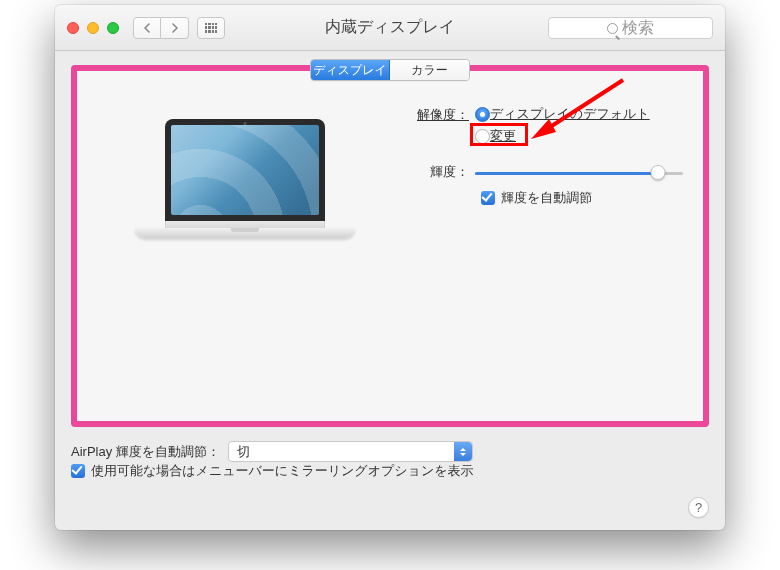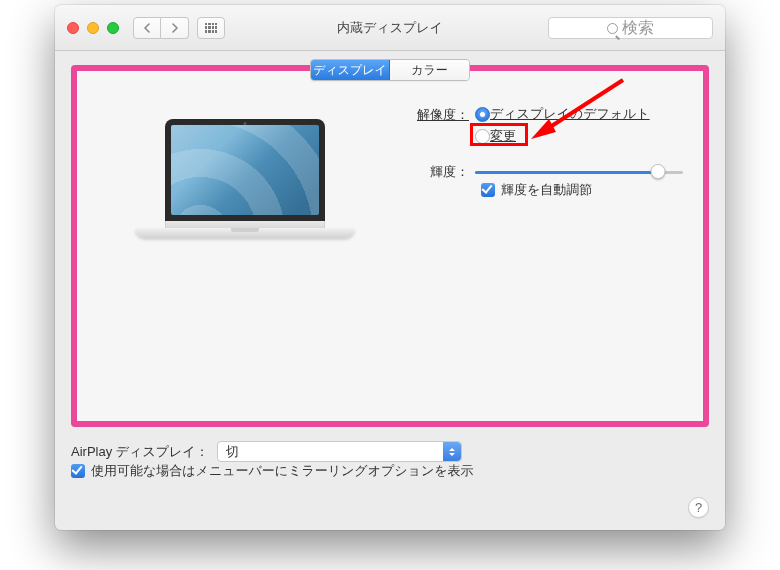--- a/index.html
+++ b/index.html
@@ -11,21 +11,21 @@
   .tl.red { background:#ff5f57; border:1px solid #e24640;}
   .tl.yel { background:#ffbd2e; border:1px solid #dfa023;}
   .tl.grn { background:#28ca42; border:1px solid #1ba732;}
   .nav-group { display:flex; margin-left:14px; }
   .nav-btn { width:28px; height:22px; background:linear-gradient(#fdfdfd,#f4f4f4); border:1px solid #c7c7c7; display:flex; align-items:center; justify-content:center; font-size:12px; color:#7a7a7a;}
   .nav-btn:first-child{border-radius:4px 0 0 4px;}
   .nav-btn:last-child{border-radius:0 4px 4px 0; border-left:none;}
   .grid-btn { width:28px; height:22px; background:linear-gradient(#fdfdfd,#f4f4f4); border:1px solid #c7c7c7; border-radius:4px; display:flex; align-items:center; justify-content:center; margin-left:8px;}
   .grid-ic { width:12px; height:10px; display:grid; grid-template-columns:repeat(4,1fr); grid-template-rows:repeat(3,1fr); gap:1px;}
   .grid-ic span{background:#7a7a7a;}
-  .win-title { position:absolute; left:0; right:0; text-align:center; font-size:13px; color:#444; pointer-events:none;}
+  .win-title { position:absolute; left:0; right:0; text-align:center; font-size:16px; color:#444; pointer-events:none;}
   .search { position:absolute; right:12px; top:12px; width:165px; height:22px; background:#fff; border:1px solid #cfcfcf; border-radius:4px; display:flex; align-items:center; justify-content:center; color:#9a9a9a; font-size:16px; gap:4px;}
   .content { padding: 14px 16px 12px 16px; }
   .panel { background:#f6f6f6; border:6px solid #ec4899; border-radius:4px; height:362px; position:relative;padding-left:8px; }
   .seg { position:absolute; top:-12px; left:50%; transform:translateX(-50%); display:flex; border:1px solid #bfbfbf; border-radius:4px; overflow:hidden; box-shadow: 0 1px 0 rgba(0,0,0,0.04); }
   .seg button { width:79px; height:20px; font-size:12px; border:none; background:linear-gradient(#fdfdfd,#f3f3f3); color:#333;}
   .seg button.active { background:linear-gradient(#5aa6f7,#2a7be0); color:#fff; border-right:1px solid #2a6ed0;}
   .seg button + button { border-left:1px solid #cfcfcf;}
   .seg button.active + button { border-left:none; }
   .laptop { position:absolute; left:58px; top:48px; width:220px; }
   .lap-screen { width:160px; height:102px; margin:0 auto; background:#2a2a2a; border-radius:8px 8px 0 0; padding:6px; position:relative;}
@@ -37,27 +37,27 @@
   .lap-key { width:160px; height:8px; margin:0 auto; background:linear-gradient(#e8e8e8,#d8d8d8); border-left:1px solid #cfcfcf; border-right:1px solid #cfcfcf;}
   .form { position:absolute; left:324px; top:34px; right:20px; font-size:13px; color:#333; }
   .row { display:flex; align-items:flex-start; margin-bottom:8px;text-decoration:underline; }
   .row-label { width:74px; text-align:right; padding-right:6px; padding-top:1px;}
   .opts { display:flex; flex-direction:column; gap:4px; position:relative;}
   .radio { display:flex; align-items:center; }
   .r-dot { width:15px; height:15px; border-radius:50%; background:#fff; border:1px solid #b5b5b5; position:relative; flex-shrink:0;}
   .r-dot.sel { background: radial-gradient(circle at 50% 40%, #6fb4ff 0%, #2f7de0 70%); border-color:#2a6ecf;}
   .r-dot.sel::after{content:"";position:absolute;left:4px;top:4px;width:5px;height:5px;border-radius:50%;background:#fff;}
   .highlight-box { position:absolute; border:3px solid #ff0000; pointer-events:none; }
-  .slider-row { display:flex; align-items:center; margin-top:18px;}
+  .slider-row { display:flex; align-items:flex-end; margin-top:18px;}
   .slider-row .row-label{padding-top:0;}
   .slider { position:relative; flex:1; height:16px; }
   .track { position:absolute; left:0; right:0; top:7px; height:3px; border-radius:2px; background:#c7c7c7;}
   .track-fill{position:absolute; left:0; top:7px; height:3px; border-radius:2px; background:#3a82e2; width:88%;}
   .knob { position:absolute; top:0; left:88%; transform:translateX(-50%); width:15px; height:15px; border-radius:50%; background:#fff; border:1px solid #c4c4c4; box-shadow:0 1px 2px rgba(0,0,0,0.25);}
-  .chk-row { display:flex; align-items:center; margin-left:80px; gap:6px; font-size:13px;}
+  .chk-row { display:flex; align-items:center; margin-left:80px; margin-top:8px; gap:6px; font-size:13px;}
   .chk { width:14px; height:14px; border-radius:3px; background:linear-gradient(#4f9cf5,#2670d6); position:relative; flex-shrink:0;}
   .chk::after{content:"";position:absolute;left:3px;top:0px;width:4px;height:8px;border:solid #fff;border-width:0 2px 2px 0;transform:rotate(40deg);}
   .bottom { margin-top:14px; font-size:13px; color:#333;}
   .airplay-row { display:flex; align-items:center; gap:8px;}
   .select { width:245px; height:21px; background:#fff; border:1px solid #c9c9c9; border-radius:4px; display:flex; align-items:center; padding:0 0 0 8px; position:relative; font-size:13px;}
   .select-cap { position:absolute; right:0; top:0; bottom:0; width:18px; background:linear-gradient(#6aa9f4,#3b7fe0); border-radius:0 4px 4px 0; display:flex; flex-direction:column; align-items:center; justify-content:center; gap:1px;}
   .select-cap::before{content:"";border:3px solid transparent;border-bottom-color:#fff; margin-bottom:1px;}
   .select-cap::after{content:"";border:3px solid transparent;border-top-color:#fff;}
   .mirror-row { display:flex; align-items:center; gap:6px; margin-top:0;}
   .help { position:absolute; right:16px; bottom:12px; width:21px; height:21px; border-radius:50%; background:#fff; border:1px solid #c9c9c9; display:flex; align-items:center; justify-content:center; color:#6b6b6b; font-size:13px; box-shadow:0 1px 1px rgba(0,0,0,0.08);}
@@ -160,21 +160,21 @@
 
       <svg class="arrow" style="left:436px; top:3px;" width="120" height="70">
         <line x1="110" y1="6" x2="34" y2="55" stroke="#ff0000" stroke-width="4"></line>
         <polygon points="18,65 43,58 36,45" fill="#ff0000"></polygon>
       </svg>
 
     </div>
 
     <div class="bottom" style="position:relative;">
       <div class="airplay-row">
-        <span>AirPlay ディスプレイ：</span>
+        <span>AirPlay 輝度を自動調節：</span>
         <div class="select">
           <span>切</span>
           <span class="select-cap"></span>
         </div>
       </div>
       <div class="mirror-row">
         <span class="chk"></span>
         <span>使用可能な場合はメニューバーにミラーリングオプションを表示</span>
       </div>
     </div>

